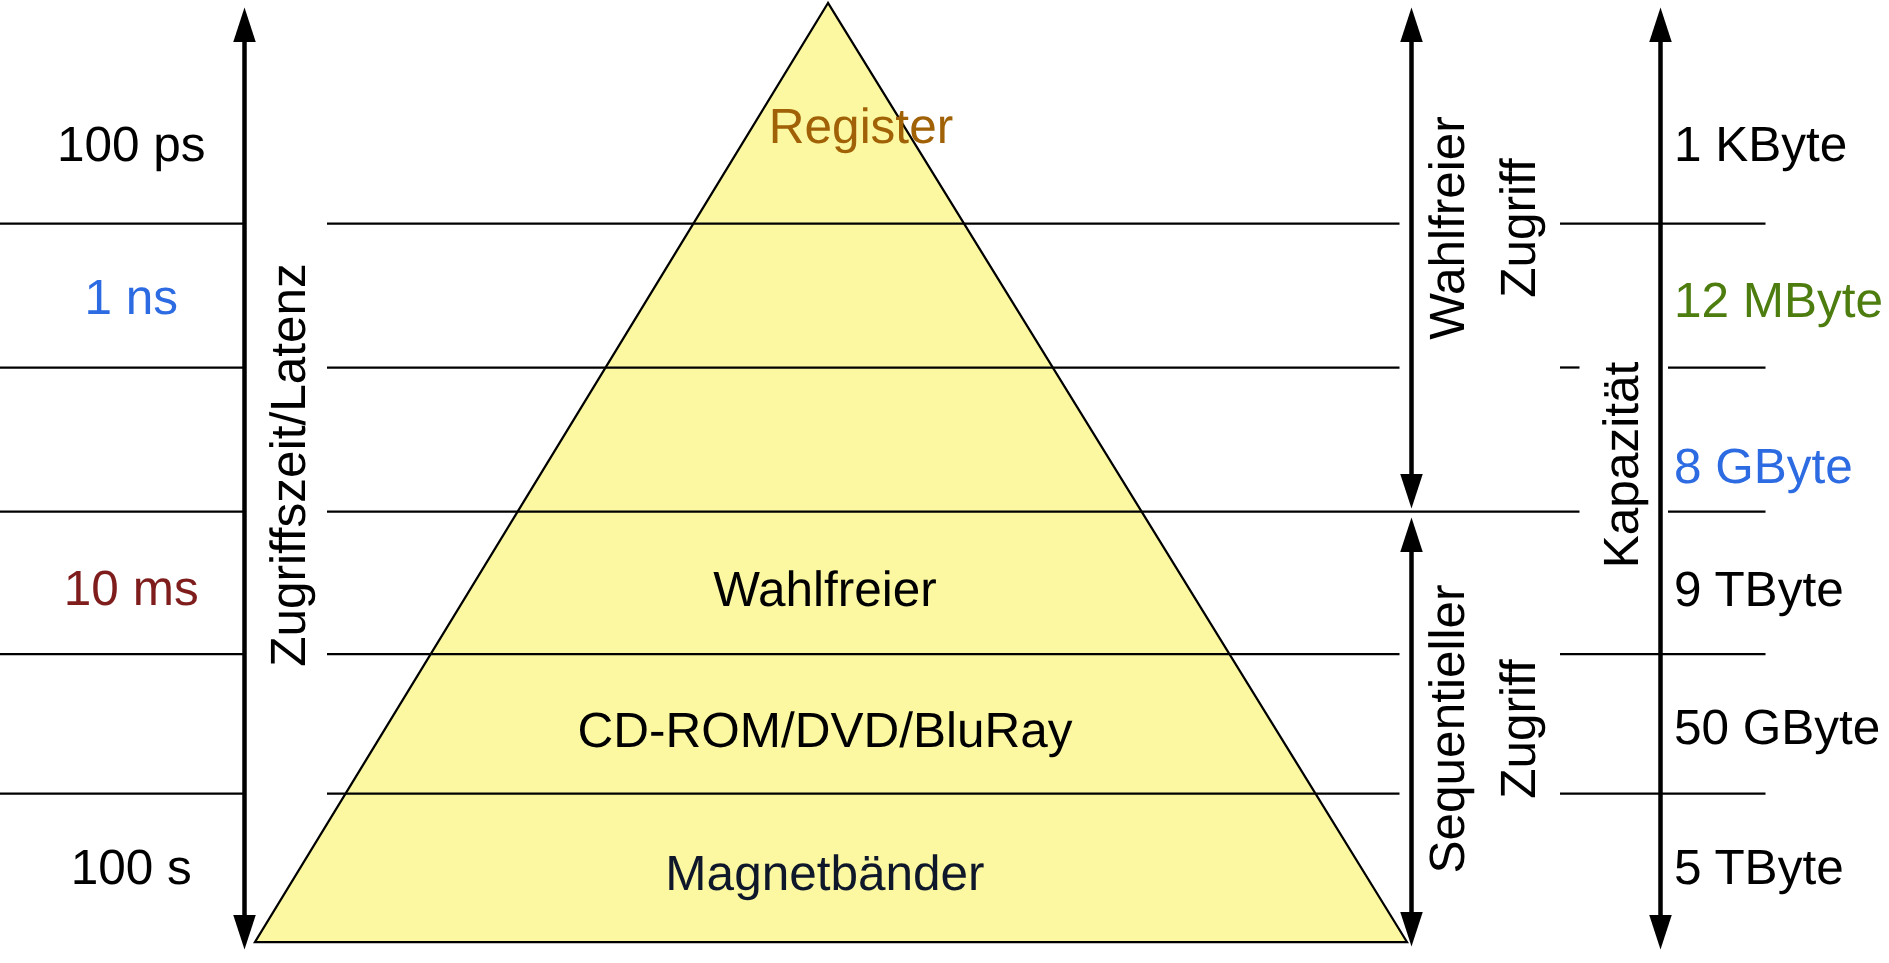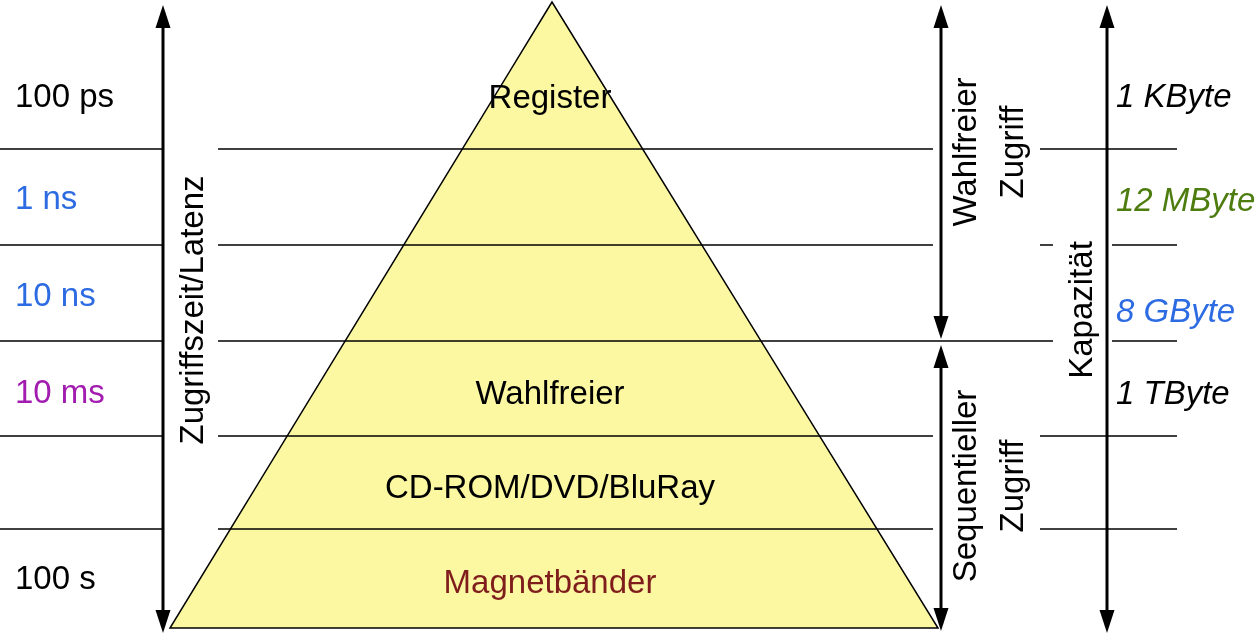--- a/index.html
+++ b/index.html
@@ -12,22 +12,22 @@
   }
   #gfx{position:absolute;left:0;top:0;}
   .lbl{
     position:absolute;
     font-size:33px;
     color:#000;
     white-space:nowrap;
     transform:translateY(-50%);
   }
   .level-name{left:0;width:1100px;text-align:center;}
-  .latency{left:15px;width:145px;text-align:left;}
-  .capacity{left:1116px;text-align:right;font-style:italic;}
+  .latency{left:15px;width:145px;text-align:center;}
+  .capacity{left:1116px;text-align:right;}
   .rot{
     position:absolute;
     font-size:33px;
     color:#000;
     white-space:nowrap;
     text-align:center;
     transform:translate(-50%,-50%) rotate(-90deg);
   }
   .rot.two-line{line-height:47px;}
 </style>
@@ -82,35 +82,36 @@
       <polygon points="941,631 933.5,608 948.5,608"></polygon>
     </g>
 
     <g fill="#000000" stroke="none">
       <line x1="1107" y1="24" x2="1107" y2="614" stroke="#000000" stroke-width="3"></line>
       <polygon points="1107,5 1099.5,28 1114.5,28"></polygon>
       <polygon points="1107,633 1099.5,610 1114.5,610"></polygon>
     </g>
   </svg>
 
-  <div class="lbl level-name" style="top: 97px; color: #000000;">Register</div>
+  <div class="lbl level-name" style="top: 84px; color: #a16207; padding-left: 24px;">Register</div>
   <div class="lbl level-name" style="top: 393px; color: rgb(0, 0, 0);">Wahlfreier</div>
   <div class="lbl level-name" style="top: 487px; color: rgb(0, 0, 0);">CD-ROM/DVD/BluRay</div>
-  <div class="lbl level-name" style="top: 582px; color: #7f1d1d;">Magnetbänder</div>
+  <div class="lbl level-name" style="top: 582px; color: #0f172a;">Magnetbänder</div>
 
   <div class="lbl latency" style="top: 96px; color: rgb(0, 0, 0);">100 ps</div>
   <div class="lbl latency" style="top: 198px; color: rgb(44, 107, 226);">1 ns</div>
-  <div class="lbl latency" style="top: 295px; color: rgb(44, 107, 226);">10 ns</div>
-  <div class="lbl latency" style="top: 392px; color: #a21caf;">10 ms</div>
+  <div class="lbl latency" style="top: 392px; color: #7f1d1d;">10 ms</div>
   <div class="lbl latency" style="top: 578px; color: rgb(0, 0, 0);">100 s</div>
 
   <div class="lbl capacity" style="top: 96px; color: rgb(0, 0, 0);">1 KByte</div>
   <div class="lbl capacity" style="top: 200px; color: #4d7c0f;">12 MByte</div>
   <div class="lbl capacity" style="top: 295px; color: rgb(44, 107, 226); margin-top: 16px;">8 GByte</div>
-  <div class="lbl capacity" style="top: 393px; color: rgb(0, 0, 0);">1 TByte</div>
+  <div class="lbl capacity" style="top: 393px; color: rgb(0, 0, 0);">9 TByte</div>
+  <div class="lbl capacity" style="top: 485px; color: rgb(0, 0, 0);">50 GByte</div>
+  <div class="lbl capacity" style="top: 578px; color: rgb(0, 0, 0);">5 TByte</div>
 
   <div class="rot" style="left:192px;top:310px">Zugriffszeit/Latenz</div>
 
   <div class="rot two-line" style="left:988px;top:152px">
     <span style="display:block">Wahlfreier</span>
     <span style="display:block">Zugriff</span>
   </div>
 
   <div class="rot two-line" style="left:988px;top:486px">
     <span style="display:block">Sequentieller</span>

